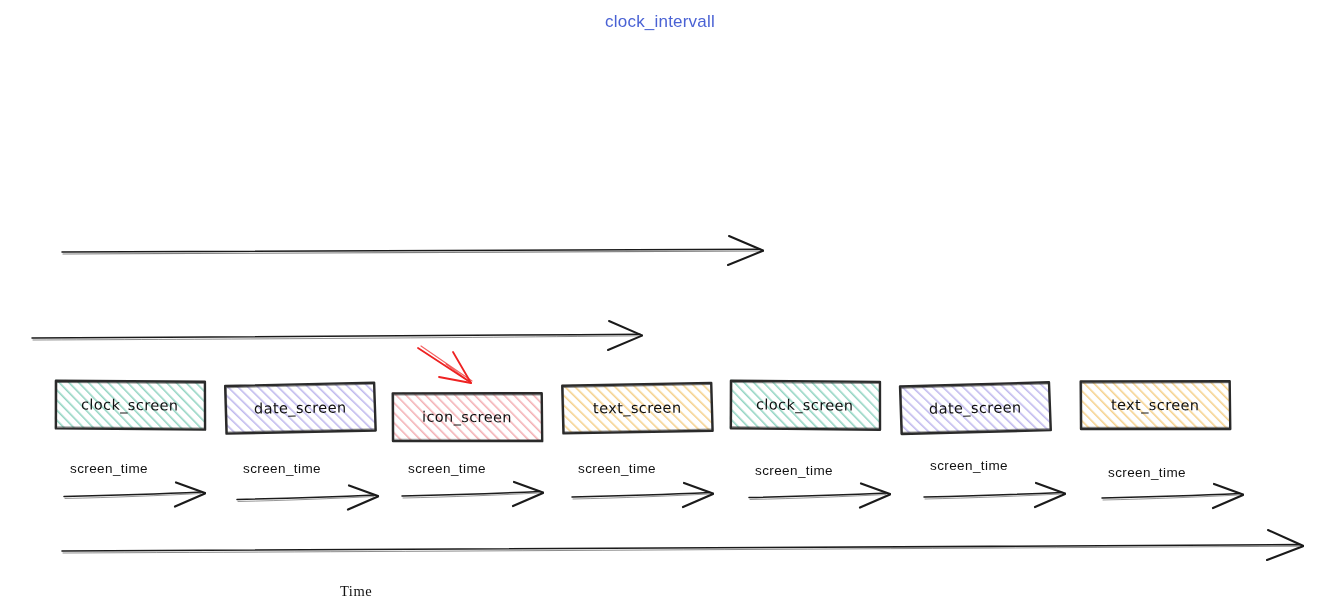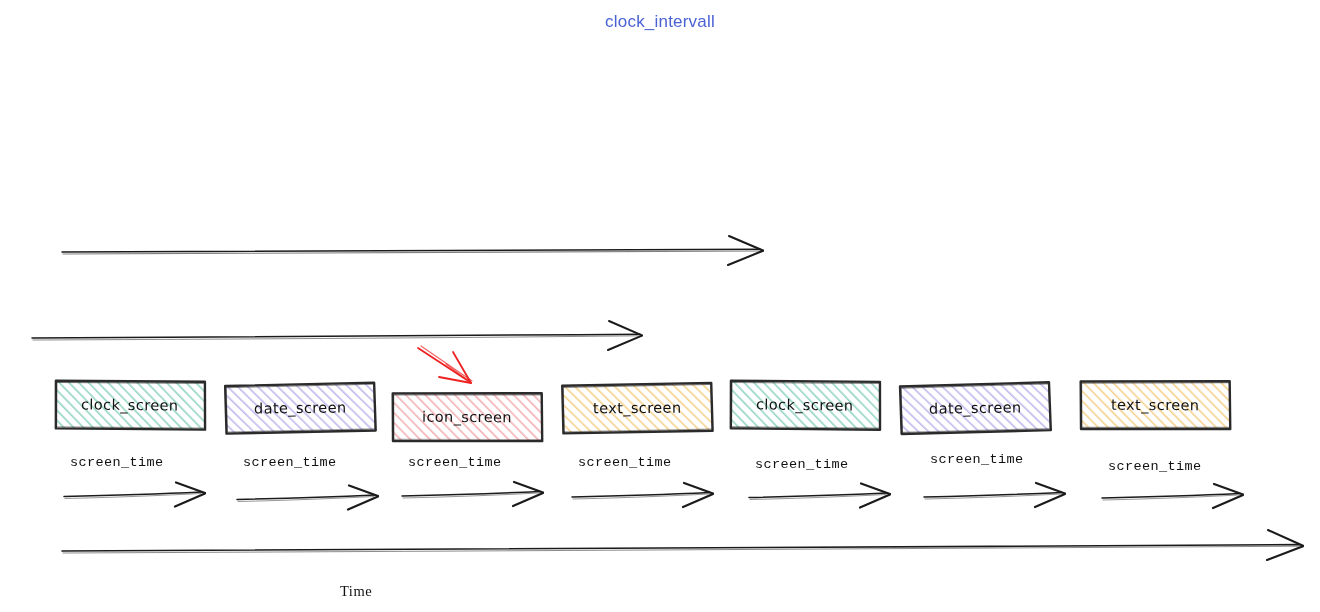--- a/index.html
+++ b/index.html
@@ -49,25 +49,26 @@
     font-size:14.5px;
     color:#111;
     letter-spacing:0.4px;
     white-space:nowrap;
   }
   .screen-box svg{position:absolute;left:-8px;top:-8px;width:170px;height:68px;z-index:1;overflow:visible;}
 
   
   .st-label{
     position:absolute;
-    font-family:Liberation Mono, monospace;
+    font-family:Liberation Sans, sans-serif;
     font-size:13.5px;
     color:#111;
     letter-spacing:0.4px;
     white-space:nowrap;
+    margin-top:6px;
   }
   svg.arrow{position:absolute;overflow:visible;}
   .time-label{
     position:absolute;
     font-family:"DejaVu Sans", sans-serif;
     font-size:14.5px;
     color:#111;
     letter-spacing:0.5px;
   }
 </style>

